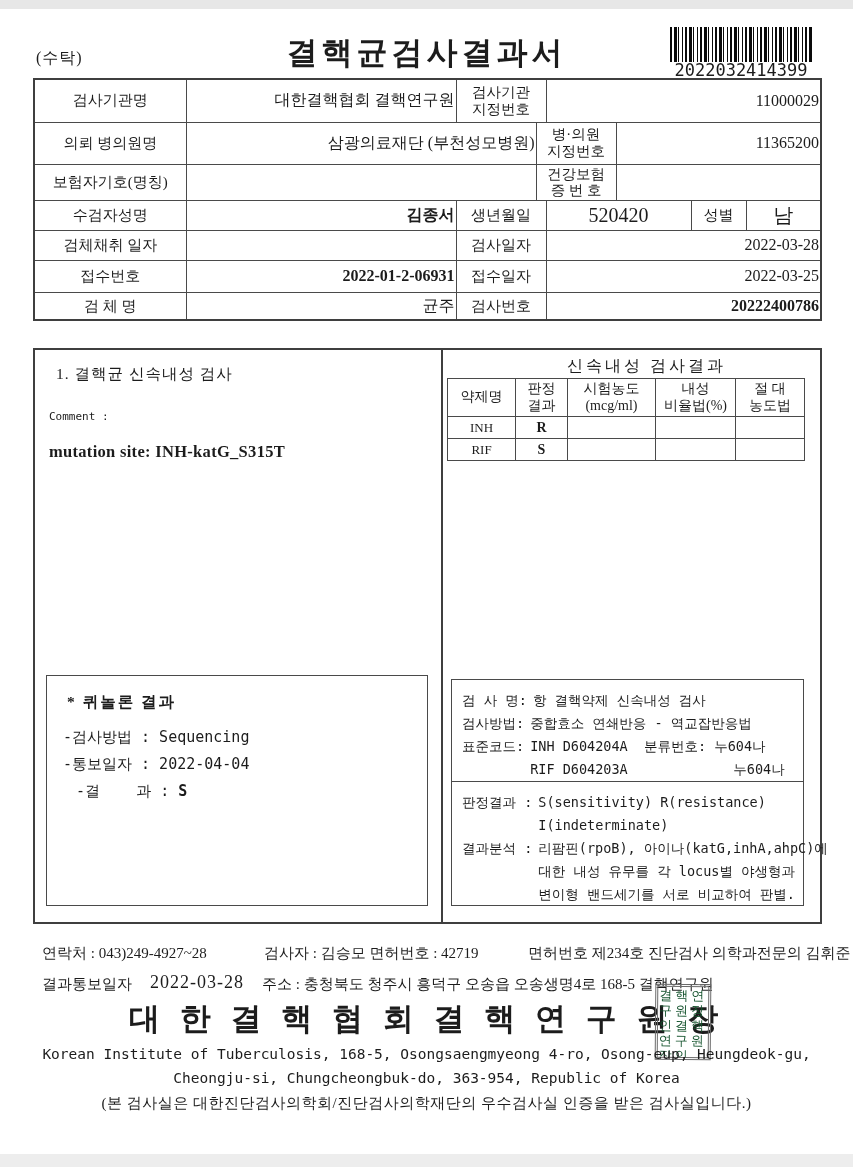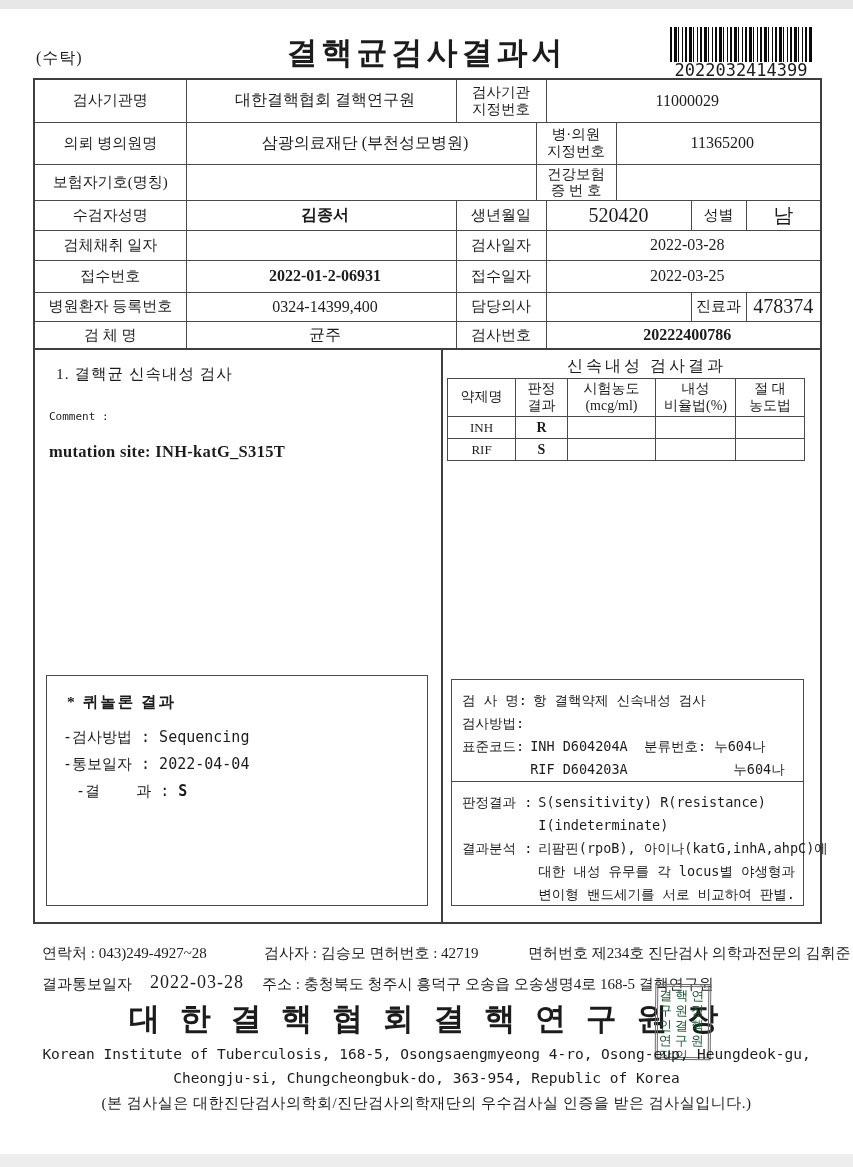--- a/index.html
+++ b/index.html
@@ -18,21 +18,21 @@
   .barcode{left:670px;top:27px;width:142px;height:35px;
     background:repeating-linear-gradient(90deg,#0a0a0a 0,#0a0a0a 2px,#fff 2px,#fff 4px,#0a0a0a 4px,#0a0a0a 7px,#fff 7px,#fff 8px,#0a0a0a 8px,#0a0a0a 9px,#fff 9px,#fff 12px,#0a0a0a 12px,#0a0a0a 13px,#fff 13px,#fff 15px);}
   .barcode-num{left:664px;top:60px;width:154px;text-align:center;font-size:17px;letter-spacing:0px;font-family:"DejaVu Sans Mono","Liberation Mono",monospace;}
 
   
   table.info{position:absolute;left:33px;top:78px;width:787px;border-collapse:collapse;table-layout:fixed;}
   table.info td{border:1px solid #4a4a4a;vertical-align:middle;overflow:hidden;}
   table.info{border:2px solid #3f3f3f;}
   td.lbl{text-align:center;font-size:15px;}
   td.lbl2{text-align:center;font-size:14.5px;line-height:1.15;}
-  td.val{text-align:center;padding-left:9px;font-size:16px;}
+  td.val{text-align:right;padding-left:9px;font-size:16px;}
   td.valc{text-align:center;font-size:20px;}
   .bold{font-weight:bold;}
 
   
   .main-box{left:33px;top:348px;width:785px;height:572px;border:2px solid #3f3f3f;display:flex;}
   .main-left{position:relative;width:406px;border-right:2px solid #3f3f3f;}
   .main-right{position:relative;flex:1;}
   .sec-title{left:21px;top:14px;font-size:15.5px;letter-spacing:1px;}
   .comment-lbl{left:14px;top:60px;font-size:11px;}
   .mutation{left:14px;top:92px;font-size:16.5px;font-weight:600;letter-spacing:.3px;}
@@ -123,28 +123,20 @@
       <td class="lbl">검체채취 일자</td>
       <td class="val"></td>
       <td class="lbl" colspan="2">검사일자</td>
       <td class="val" colspan="4">2022-03-28</td>
     </tr>
     <tr style="height:32px">
       <td class="lbl">접수번호</td>
       <td class="val bold">2022-01-2-06931</td>
       <td class="lbl" colspan="2">접수일자</td>
       <td class="val" colspan="4">2022-03-25</td>
-    </tr>
-    <tr style="height:29px">
-      <td class="lbl">병원환자 등록번호</td>
-      <td class="val">0324-14399,400</td>
-      <td class="lbl" colspan="2">담당의사</td>
-      <td class="val" colspan="2"></td>
-      <td class="lbl">진료과</td>
-      <td class="valc">478374</td>
     </tr>
     <tr style="height:28px">
       <td class="lbl">검 체 명</td>
       <td class="val">균주</td>
       <td class="lbl" colspan="2">검사번호</td>
       <td class="val bold" colspan="4">20222400786</td>
     </tr>
   </tbody>
     </table>
 
@@ -201,20 +193,21 @@
         </table>
 
       <div class="abs tbox">
         <div class="tbox-top mono">
           <div class="trow">
               <span class="l">검 사 명:</span>
               <span class="t">항 결핵약제 신속내성 검사</span>
             </div>
           <div class="trow">
               <span class="l">검사방법:</span>
+              <span class="t">중합효소 연쇄반응 - 역교잡반응법</span>
             </div>
           <div class="trow">
               <span class="l">표준코드:</span>
               <span class="t">INH D604204A  분류번호: 누604나
 RIF D604203A             누604나</span>
             </div>
         </div>
         <div class="tbox-bottom mono">
           <div class="trow">
               <span class="l">판정결과 :</span>

